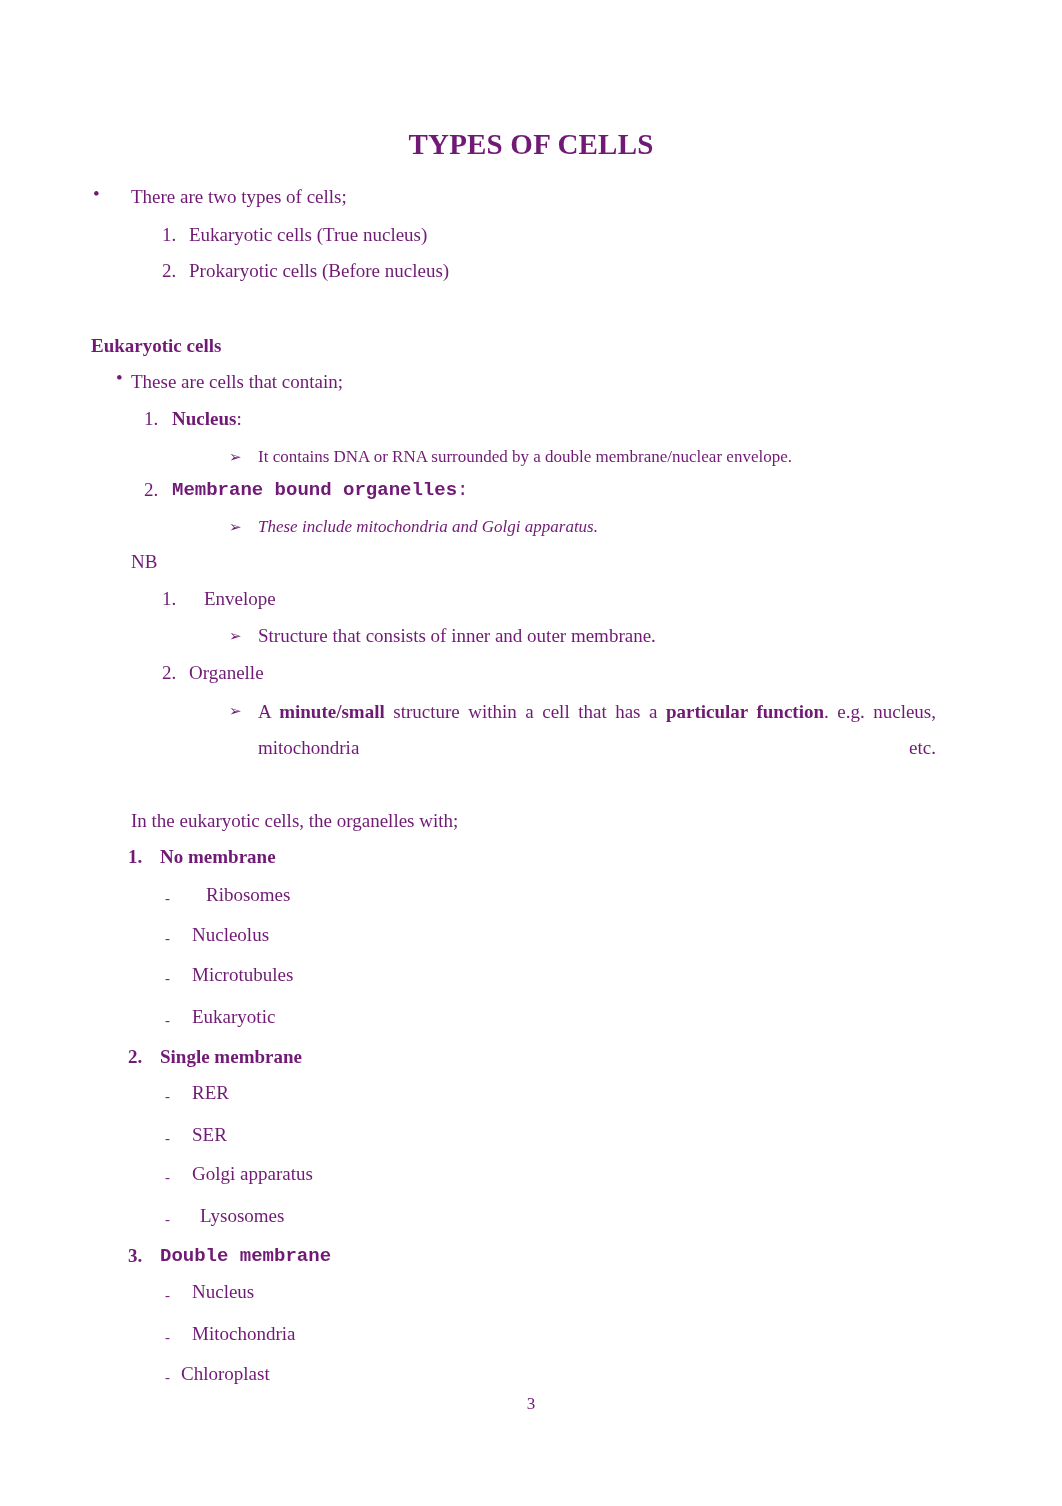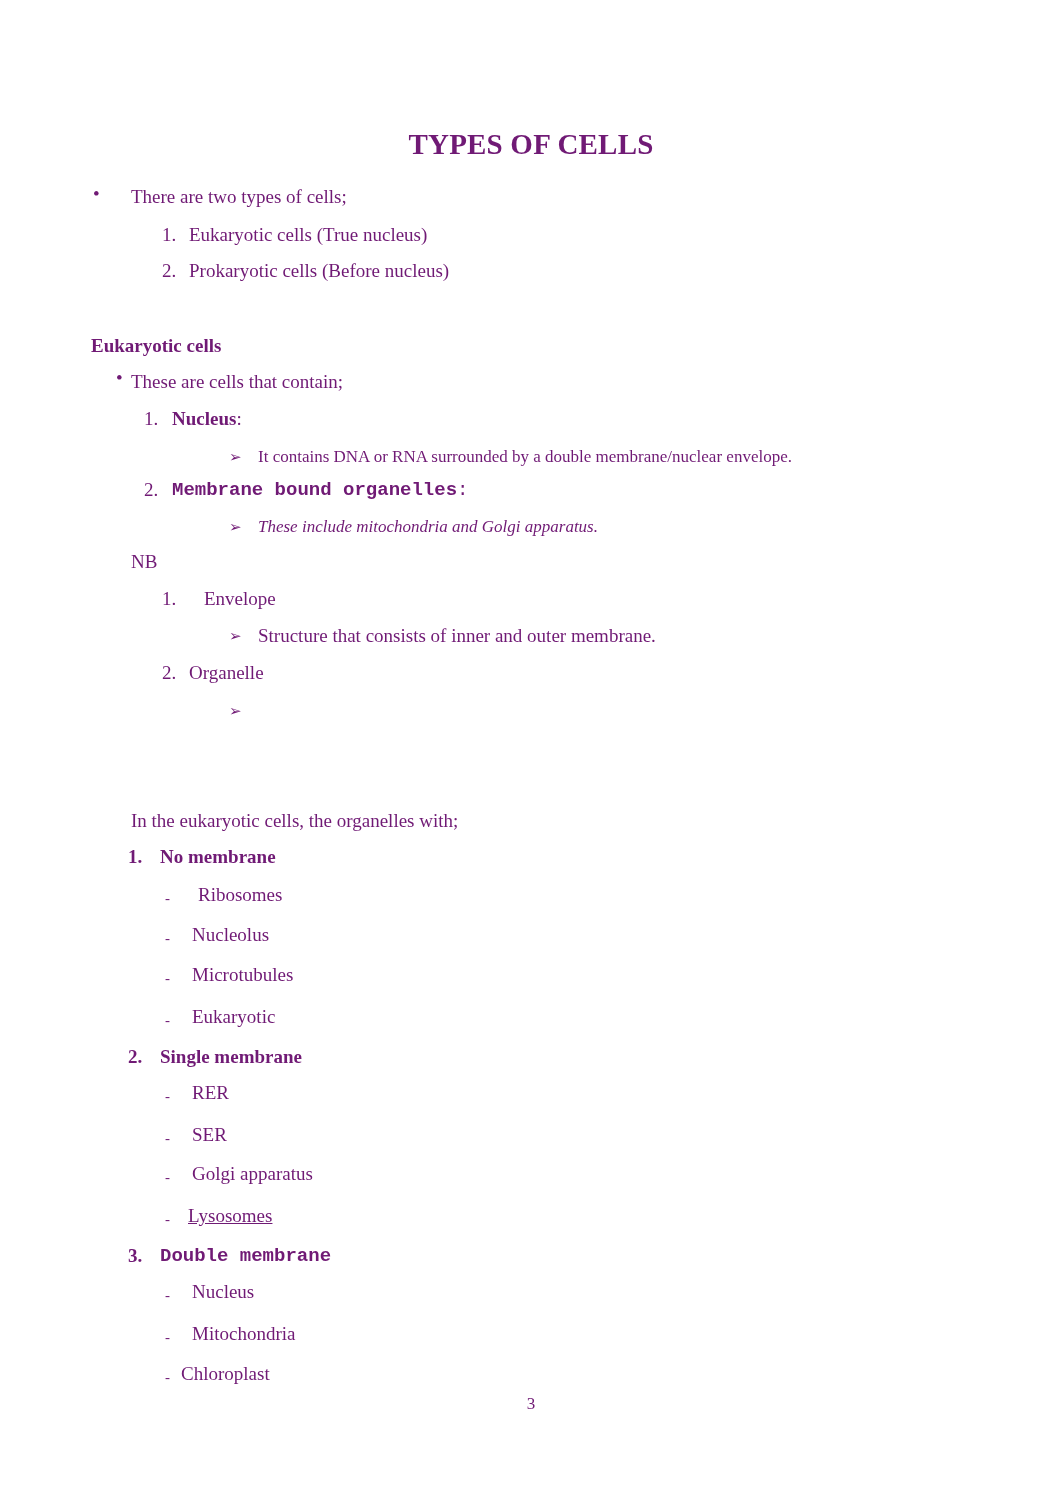--- a/index.html
+++ b/index.html
@@ -159,33 +159,36 @@
 
   <div class="row" style="top:662px; left:0;">
     <span class="marker" style="left:162px;">2.</span>
     <span class="body" style="left:189px;">Organelle</span>
   </div>
 
   <div class="row" style="top:700px; left:0;">
     <span class="marker arrow-mark" style="left:229px;">➢</span>
   </div>
 
+  <div class="just-par" style="top:694px; left:258px; width:678px;">
+    <span>A </span><span class="bold">minute/small</span><span> structure within a cell that has a </span><span class="bold">particular function</span><span>. e.g. nucleus, mitochondria etc.</span>
+  </div>
 
   <div class="row" style="top:810px; left:131px;">
     <span class="body" style="left:0;">In the eukaryotic cells, the organelles with;</span>
   </div>
 
   <div class="row" style="top:846px; left:0;">
     <span class="marker bold" style="left:128px;">1.</span>
     <span class="body bold" style="left:160px;">No membrane</span>
   </div>
 
   <div class="row" style="top:884px; left:0;">
     <span class="marker dash-mark" style="left:165px; top:3px;">-</span>
-    <span class="body" style="left:198px;">Ribosomes</span>
+    <span class="body" style="left:206px;">Ribosomes</span>
   </div>
   <div class="row" style="top:924px; left:0;">
     <span class="marker dash-mark" style="left:165px; top:3px;">-</span>
     <span class="body" style="left:192px;">Nucleolus</span>
   </div>
   <div class="row" style="top:964px; left:0;">
     <span class="marker dash-mark" style="left:165px; top:3px;">-</span>
     <span class="body" style="left:192px;">Microtubules</span>
   </div>
   <div class="row" style="top:1006px; left:0;">
@@ -205,21 +208,21 @@
   <div class="row" style="top:1124px; left:0;">
     <span class="marker dash-mark" style="left:165px; top:3px;">-</span>
     <span class="body" style="left:192px;">SER</span>
   </div>
   <div class="row" style="top:1163px; left:0;">
     <span class="marker dash-mark" style="left:165px; top:3px;">-</span>
     <span class="body" style="left:192px;">Golgi apparatus</span>
   </div>
   <div class="row" style="top:1205px; left:0;">
     <span class="marker dash-mark" style="left:165px; top:3px;">-</span>
-    <span class="body" style="left:188px;text-decoration:underline;">Lysosomes</span>
+    <span class="body" style="left:200px;">Lysosomes</span>
   </div>
 
   <div class="row" style="top:1245px; left:0;">
     <span class="marker bold" style="left:128px;">3.</span>
     <span class="body bold" style="left:160px;font-family:Liberation Mono, monospace;">Double membrane</span>
   </div>
 
   <div class="row" style="top:1281px; left:0;">
     <span class="marker dash-mark" style="left:165px; top:3px;">-</span>
     <span class="body" style="left:192px;">Nucleus</span>

